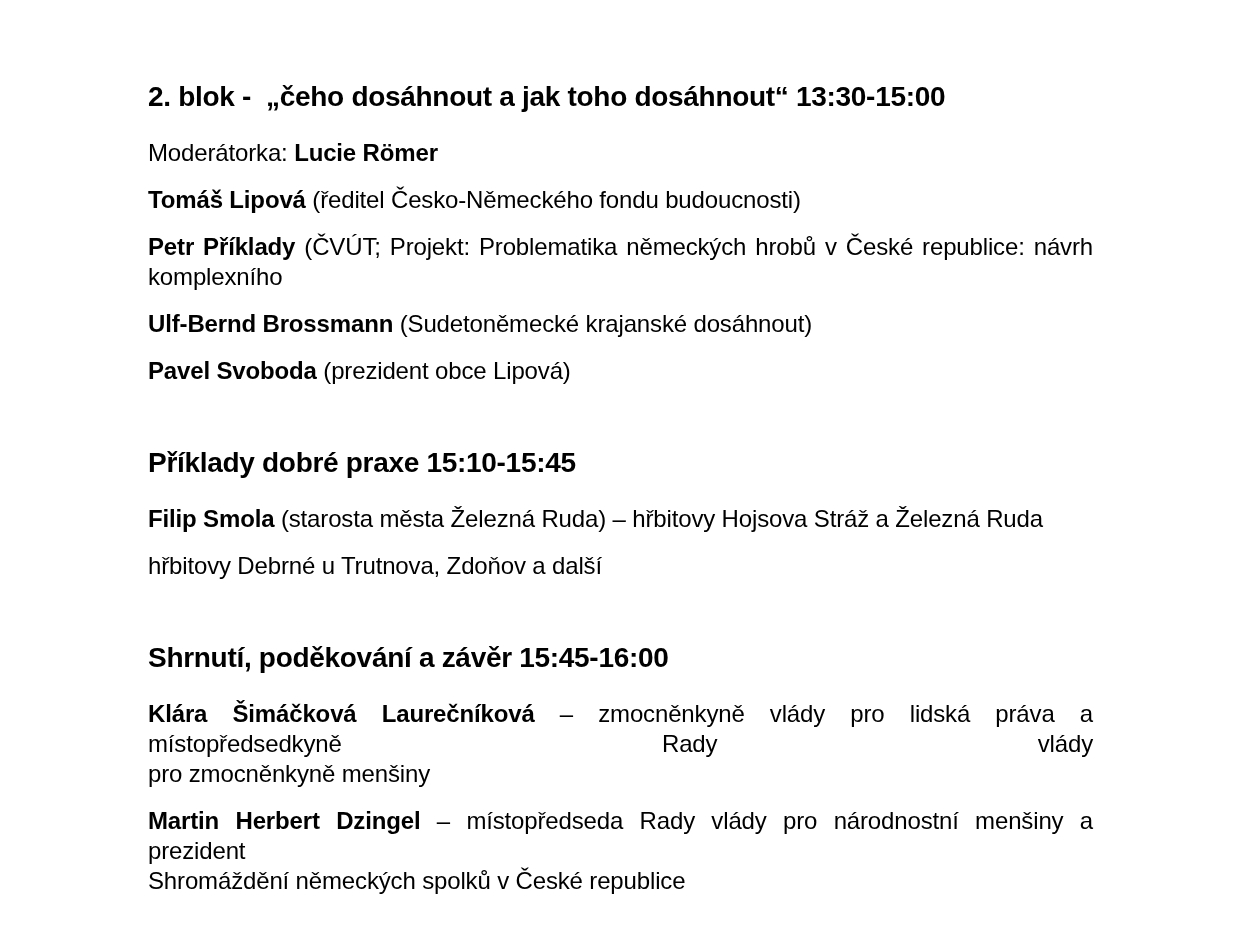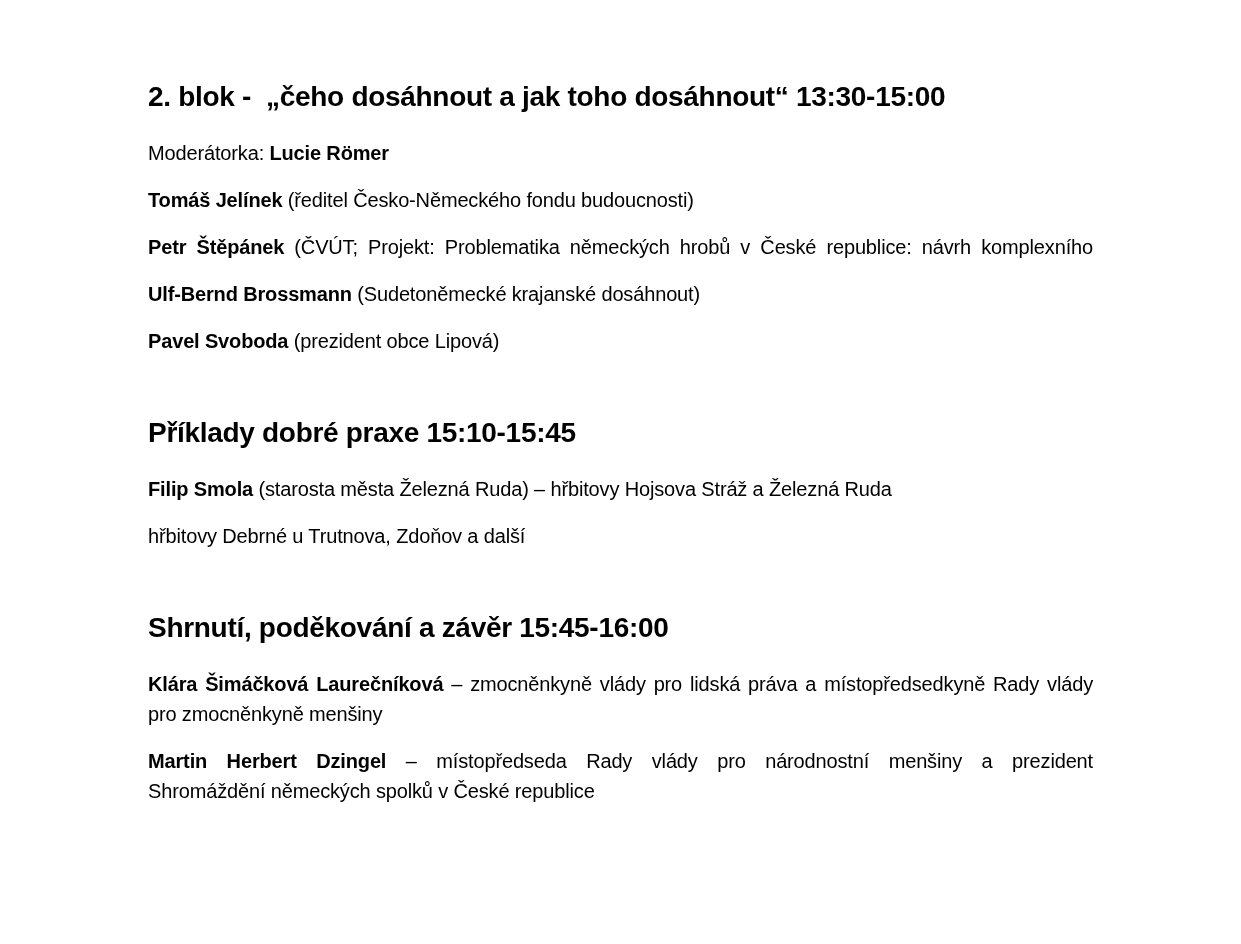--- a/index.html
+++ b/index.html
@@ -26,21 +26,21 @@
     font-weight: 700;
     line-height: 34px;
     letter-spacing: -0.3px;
     margin: 0 0 24px 0;
     white-space: pre-wrap; 
   }
   section + section .heading {
     margin-top: 60px;
   }
   .para {
-    font-size: 20px;
+    font-size: 24px;
     line-height: 30px;
     letter-spacing: -0.15px;
     margin: 0 0 17px 0;
   }
   .para strong {
     font-weight: 700;
   }
   .line {
     text-align: left;
   }
@@ -54,24 +54,24 @@
 <body>
 
 <main class="page">
   <div id="sections">
       <section>
         <h2 class="heading">2. blok -  „čeho dosáhnout a jak toho dosáhnout“ 13:30-15:00</h2>
         <div class="para">
           <div class="line"><span>Moderátorka: </span><strong>Lucie Römer</strong></div>
         </div>
         <div class="para">
-          <div class="line"><strong>Tomáš Jelínek</strong><span> (ředitel Česko-Německého fondu budoucnosti)</span></div>
+          <div class="line"><strong>Tomáš Lipová</strong><span> (ředitel Česko-Německého fondu budoucnosti)</span></div>
         </div>
         <div class="para">
-          <div class="line stretch"><strong>Petr Štěpánek</strong><span> (ČVÚT; Projekt: Problematika německých hrobů v České republice: návrh komplexního</span></div>
+          <div class="line stretch"><strong>Petr Příklady</strong><span> (ČVÚT; Projekt: Problematika německých hrobů v České republice: návrh komplexního</span></div>
         </div>
         <div class="para">
           <div class="line"><strong>Ulf-Bernd Brossmann</strong><span> (Sudetoněmecké krajanské dosáhnout)</span></div>
         </div>
         <div class="para">
           <div class="line"><strong>Pavel Svoboda</strong><span> (prezident obce Lipová)</span></div>
         </div>
       </section>
       <section>
         <h2 class="heading">Příklady dobré praxe 15:10-15:45</h2>

